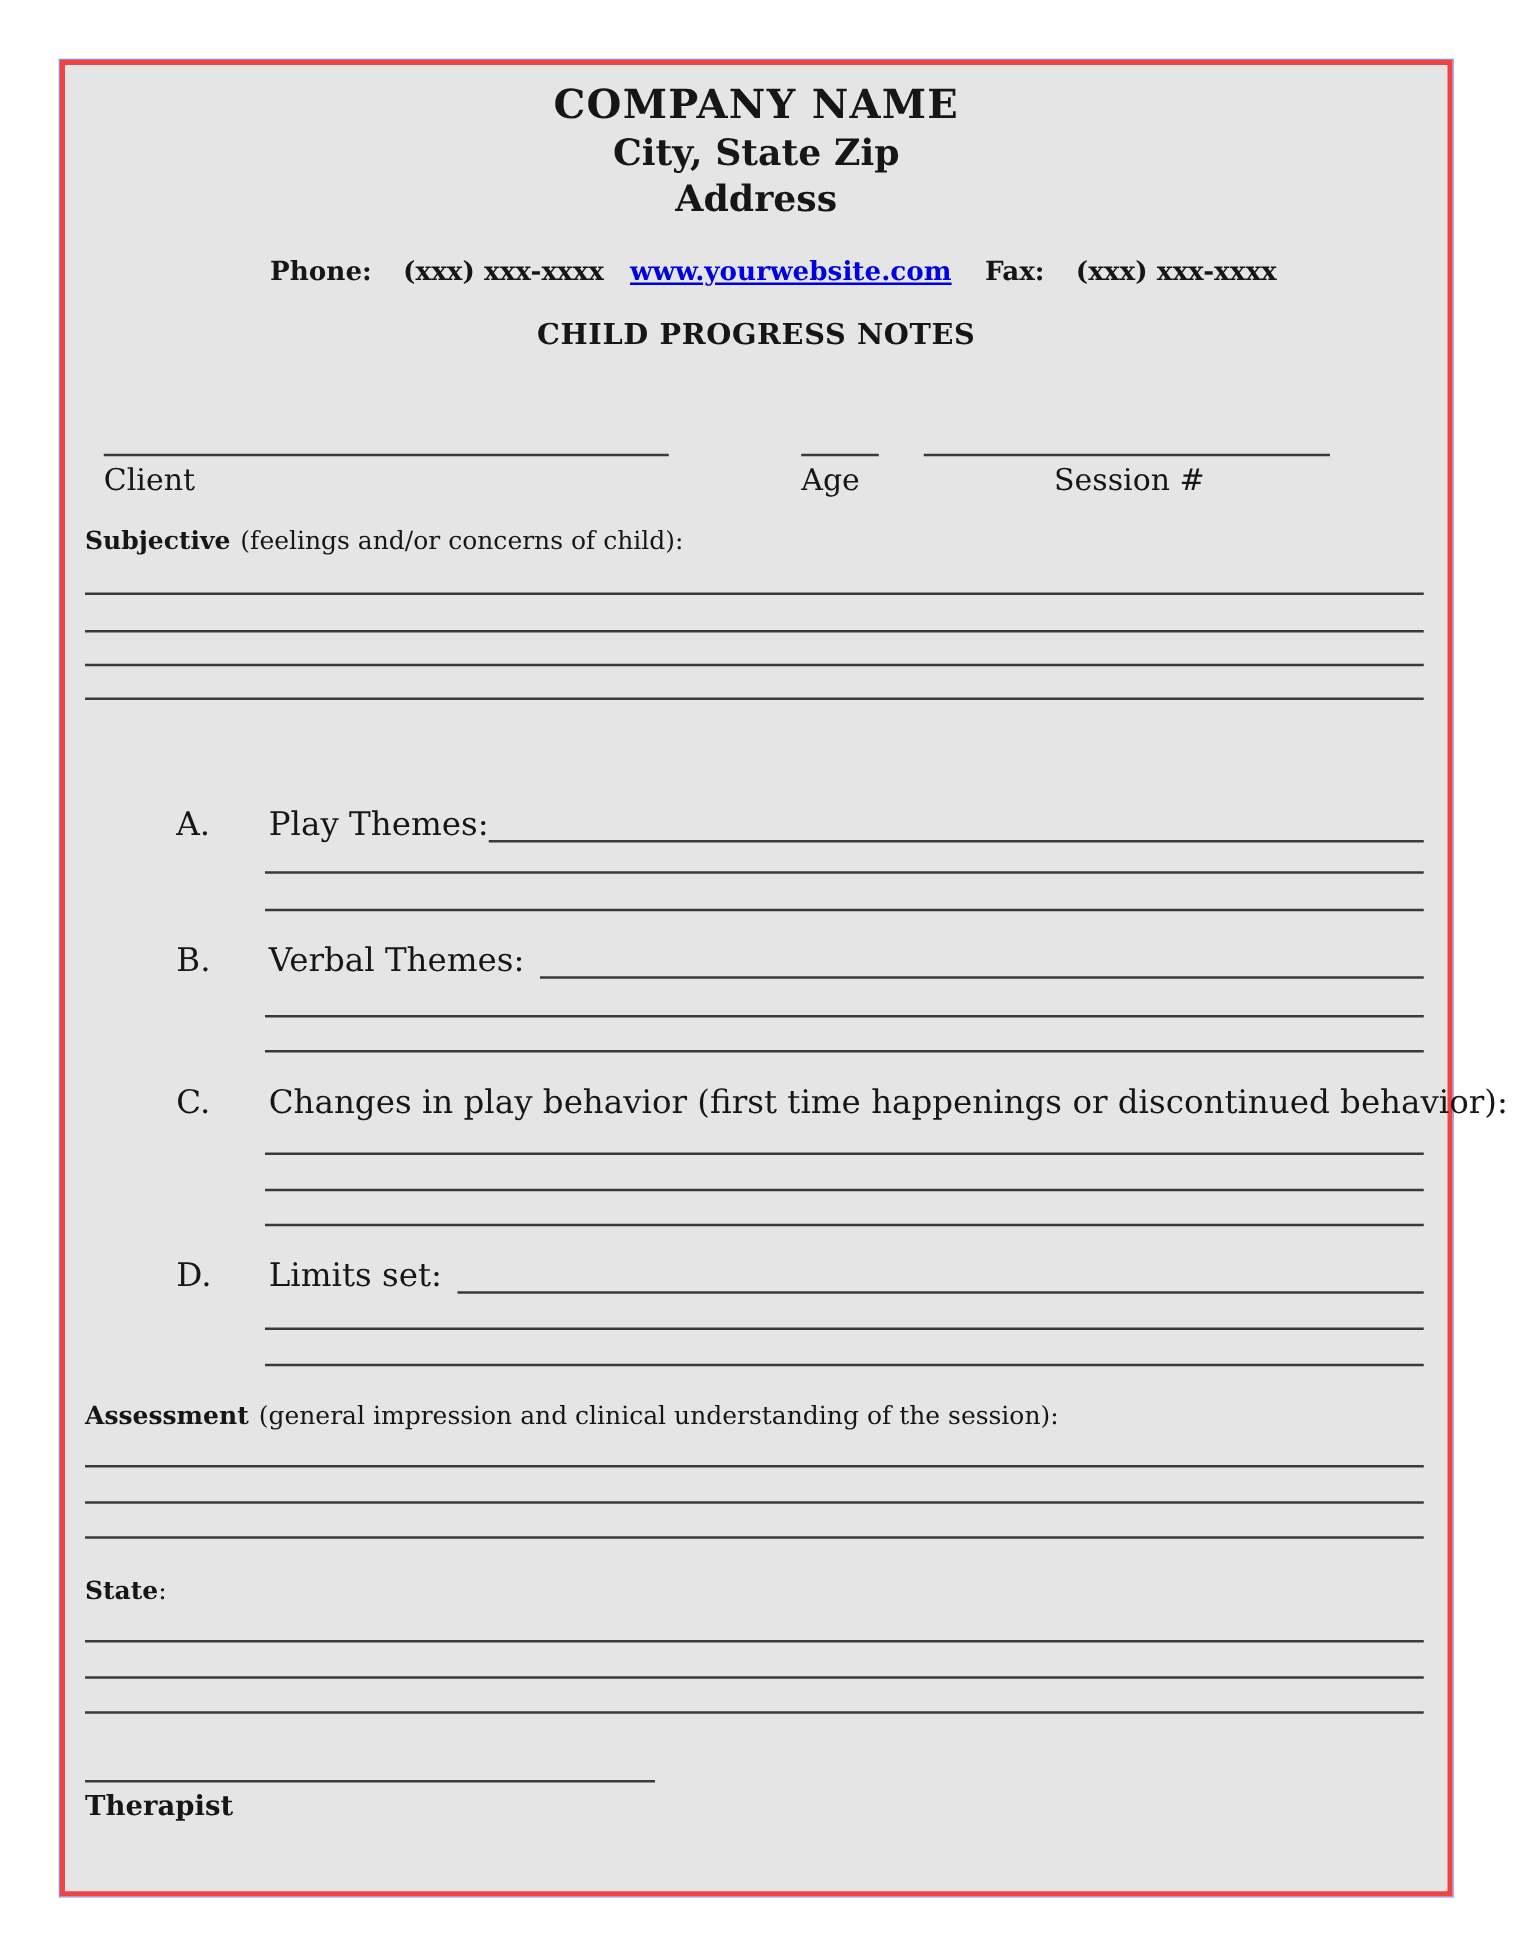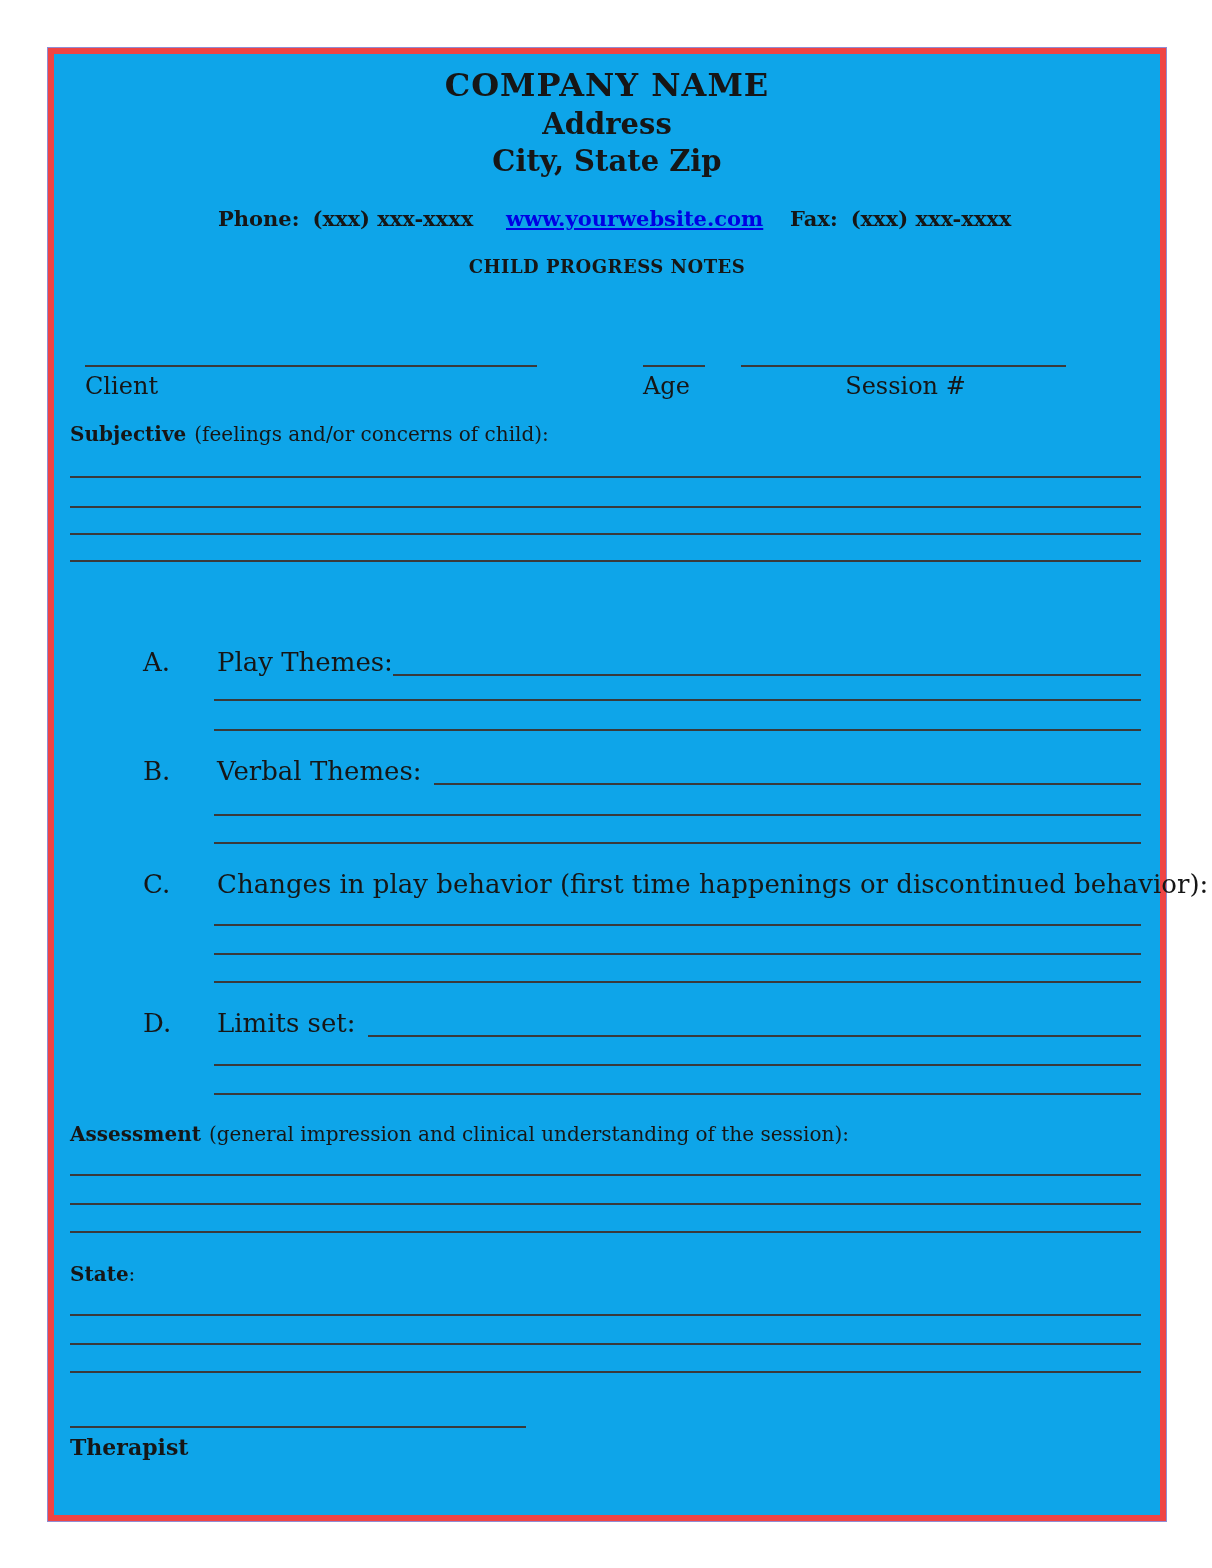--- a/index.html
+++ b/index.html
@@ -9,38 +9,38 @@
     height: 1568px;
     background: #ffffff;
     font-family: "DejaVu Serif", "Liberation Serif", serif;
     color: #161616;
     overflow: hidden;
   }
   .frame {
     position: absolute;
     left: 48px; top: 48px;
     width: 1106px; height: 1461px;
-    border: 6px solid #ef4444;
+    border: 4px solid #ef4444;
     outline: 1px solid #908cd3;
-    background: #0ea5e9;
+    background: #e5e5e5;
   }
   
   .letterhead { position: absolute; top: 10px; left: 0; right: 0; text-align: center; font-weight: bold; }
   .company-name { font-size: 32px; line-height: 42px; letter-spacing: 1px; }
   .addr-line { font-size: 29px; line-height: 37px; }
   
   .contact { position: absolute; top: 152px; left: 0; right: 0; height: 30px; font-size: 21px; font-weight: bold; }
   .c-phone { position: absolute; left: 164px; white-space: nowrap; }
   .c-fax { position: absolute; left: 736px; white-space: nowrap; }
-  .c-val { margin-left: 13px; }
+  .c-val { margin-left: 25px; }
   .c-link {
     position: absolute; left: 452px; white-space: nowrap;
     color: #0000e4; text-decoration: underline; font-weight: bold;
   }
-  .form-title { position: absolute; top: 202px; left: 0; right: 0; text-align: center; font-size: 18px; font-weight: bold; letter-spacing: 0.5px; }
+  .form-title { position: absolute; top: 202px; left: 0; right: 0; text-align: center; font-size: 23px; font-weight: bold; letter-spacing: 0.5px; }
   
   .top-col { position: absolute; top: 311px; border-top: 2px solid #3a3a3a; font-size: 24px; padding-top: 5px; }
   .col-client  { left: 31px;  width: 452px; }
   .col-age     { left: 589px; width: 62px; }
   .col-session { left: 687px; width: 325px; text-align: center; }
   .col-session .pad { padding-left: 4px; }
   
   .sec-head { position: absolute; left: 16px; right: 16px; font-size: 20px; white-space: nowrap; }
   .sec-head b { font-weight: bold; }
   .hint { margin-left: 8px; }
@@ -63,22 +63,22 @@
   .sig-date { left: 589px; width: 452px; }
 </style>
 </head>
 <body>
 
 <div class="page">
   <div class="frame">
 
     <div class="letterhead">
       <div class="company-name">COMPANY NAME</div>
+      <div class="addr-line">City, State Zip</div>
       <div class="addr-line">Address</div>
-      <div class="addr-line">City, State Zip</div>
     </div>
 
     <div class="contact">
       <span class="c-phone"><b>Phone:</b><span class="c-val">(xxx) xxx-xxxx</span></span>
       <a href="#" class="c-link">www.yourwebsite.com</a>
       <span class="c-fax"><b>Fax:</b><span class="c-val">(xxx) xxx-xxxx</span></span>
     </div>
 
     <div class="form-title">CHILD PROGRESS NOTES</div>
 

